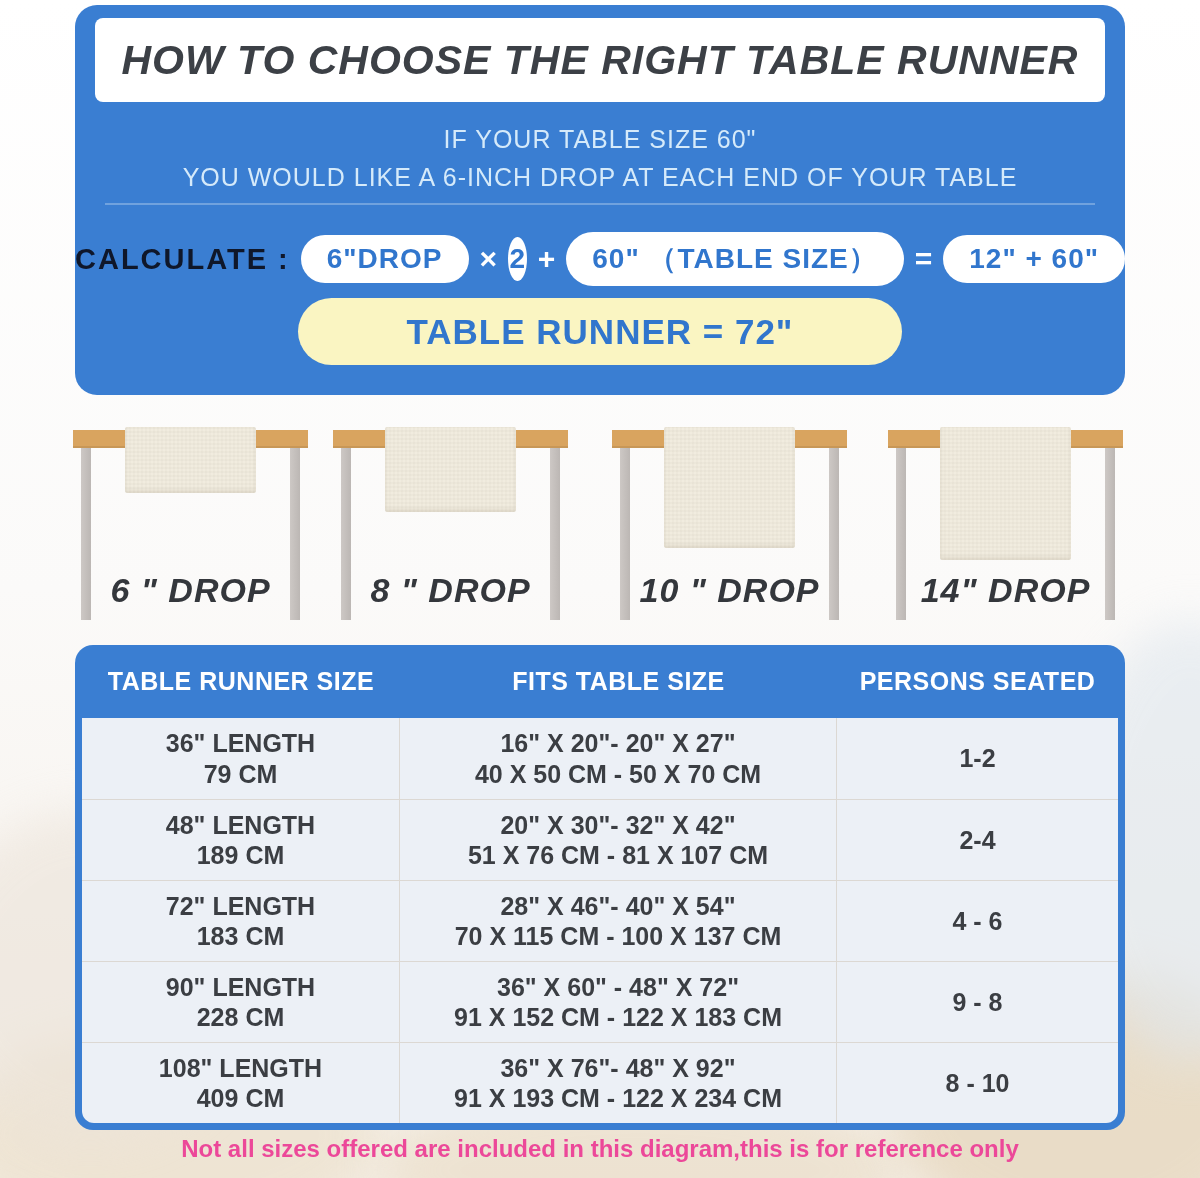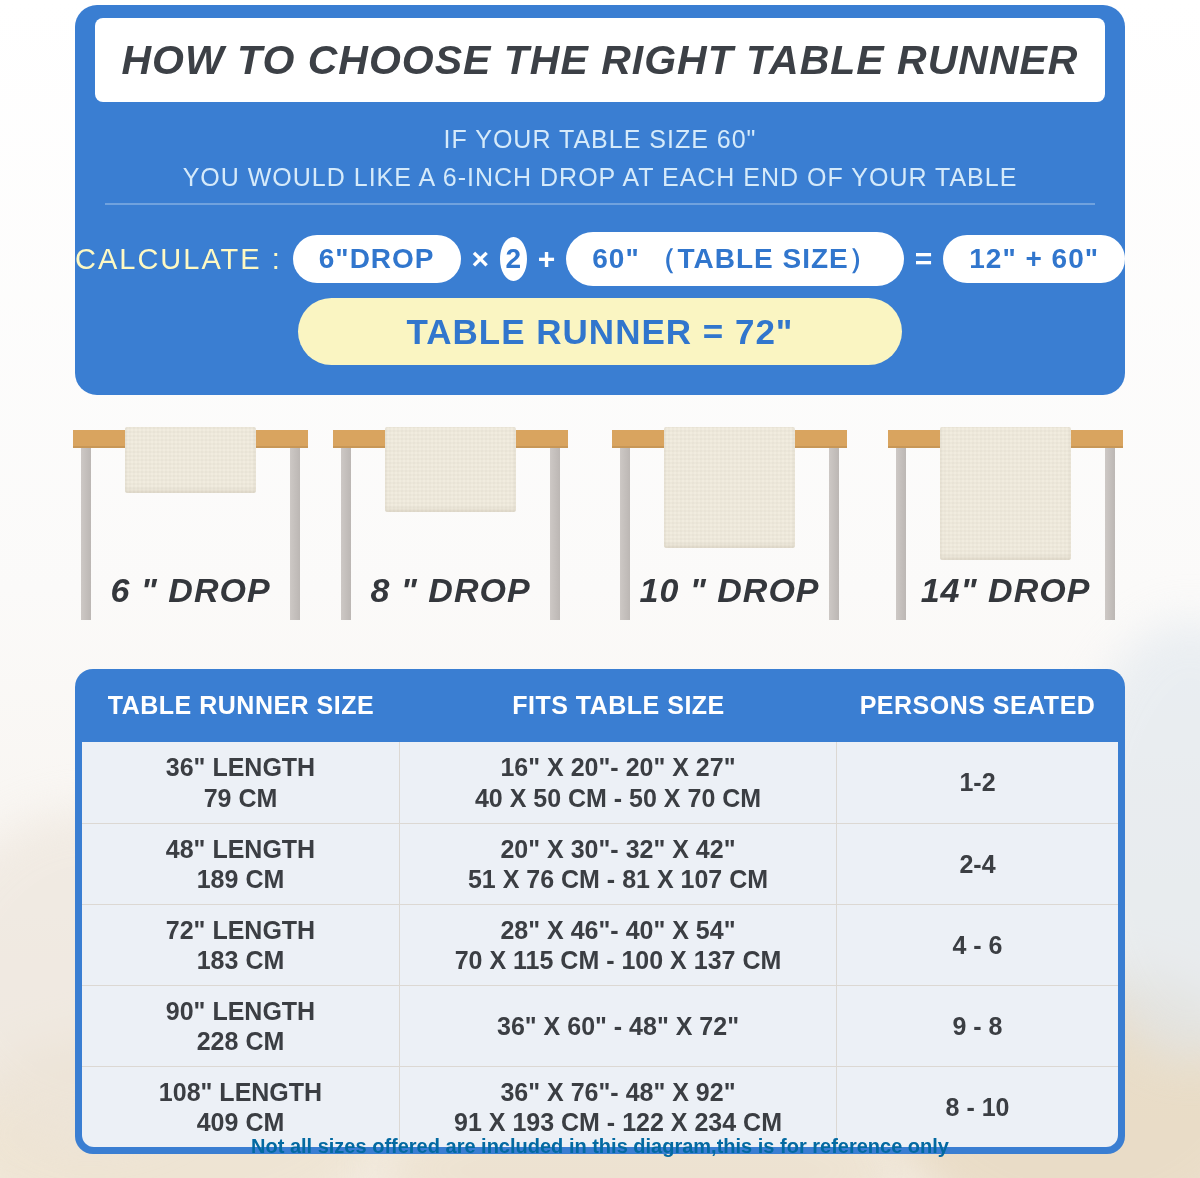--- a/index.html
+++ b/index.html
@@ -38,21 +38,21 @@
   .sub { position:absolute; width:100%; text-align:center; color:#d5eafa;
     font-size:25px; font-weight:500; letter-spacing:1px; white-space:nowrap; }
   .sub1 { top:120px; }
   .sub2 { top:158px; }
   .faint-line { position:absolute; left:30px; right:30px; top:198px; height:2px;
     background:rgba(255,255,255,0.28); }
   .calc-row {
     position:absolute; left:0; top:228px; width:100%; height:52px;
     display:flex; align-items:center; justify-content:center; gap:11px;
   }
-  .calc-label { color:#fef9c3; font-size:29px; font-weight:400; letter-spacing:2px; white-space:nowrap; }
+  .calc-label { color:#0f172a; font-size:29px; font-weight:700; letter-spacing:2px; white-space:nowrap; }
   .pill {
     background:#ffffff; color:#3176cd; font-size:28px; font-weight:700;
     border-radius:27px; padding:8px 26px; white-space:nowrap; letter-spacing:1px;
   }
   .op { color:#ffffff; font-size:30px; font-weight:700; }
   .circle {
     width:44px; height:44px; background:#ffffff; color:#3176cd; border-radius:50%;
     display:inline-flex; align-items:center; justify-content:center;
     font-size:28px; font-weight:700;
   }
@@ -87,21 +87,21 @@
   .f3 .runner { height:121px; } .f4 .runner { height:133px; }
   .fig-label {
     position:absolute; left:0; top:146px; width:100%; text-align:center;
     font-size:34px; font-weight:800; font-style:italic; color:#34373c;
     letter-spacing:1px; white-space:nowrap; z-index:4;
   }
 
   
   .bottom-panel {
     position:absolute; left:75px; top:645px; width:1050px; height:485px;
-    background:#3a7ed2; border-radius:18px;margin-top:24px;
+    background:#3a7ed2; border-radius:18px;
   }
   .chart-header {
     margin:0 7px; height:73px;
     display:grid; grid-template-columns:318px 437px 281px;
     align-items:center;
   }
   .hcell { text-align:center; color:#ffffff; font-size:25px; font-weight:700; letter-spacing:0.5px; }
   .chart-body {
     margin:0 7px; height:405px;
     background:rgba(252,250,248,0.92);
@@ -111,21 +111,21 @@
   .t-row + .t-row { border-top:1px solid #dcd8d3; }
   .tcell {
     display:flex; flex-direction:column; align-items:center; justify-content:center;
     color:#3b3e43; font-size:25px; font-weight:700; line-height:1.22;
     text-align:center; white-space:nowrap;
   }
   .tcell.c1, .tcell.c2 { border-right:1px solid #dcd8d3; }
 
   .footer-note {
     position:absolute; left:0; top:1135px; width:100%; text-align:center;
-    font-size:20px; font-weight:700; color:#0369a1; white-space:nowrap;
+    font-size:24px; font-weight:700; color:#ec4899; white-space:nowrap;
   }
 </style>
 </head>
 <body>
 
 <div class="canvas">
 
   <div class="bg">
     <div class="blob b1"></div>
     <div class="blob b2"></div>
@@ -234,20 +234,21 @@
         <div class="tcell c3">4 - 6</div>
       </div>
 
       <div class="t-row">
         <div class="tcell c1">
           <div>90" LENGTH</div>
           <div>228 CM</div>
         </div>
         <div class="tcell c2">
           <div>36" X 60" - 48" X 72"</div>
+          <div>91 X 152 CM - 122 X 183 CM</div>
         </div>
         <div class="tcell c3">9 - 8</div>
       </div>
 
       <div class="t-row">
         <div class="tcell c1">
           <div>108" LENGTH</div>
           <div>409 CM</div>
         </div>
         <div class="tcell c2">

